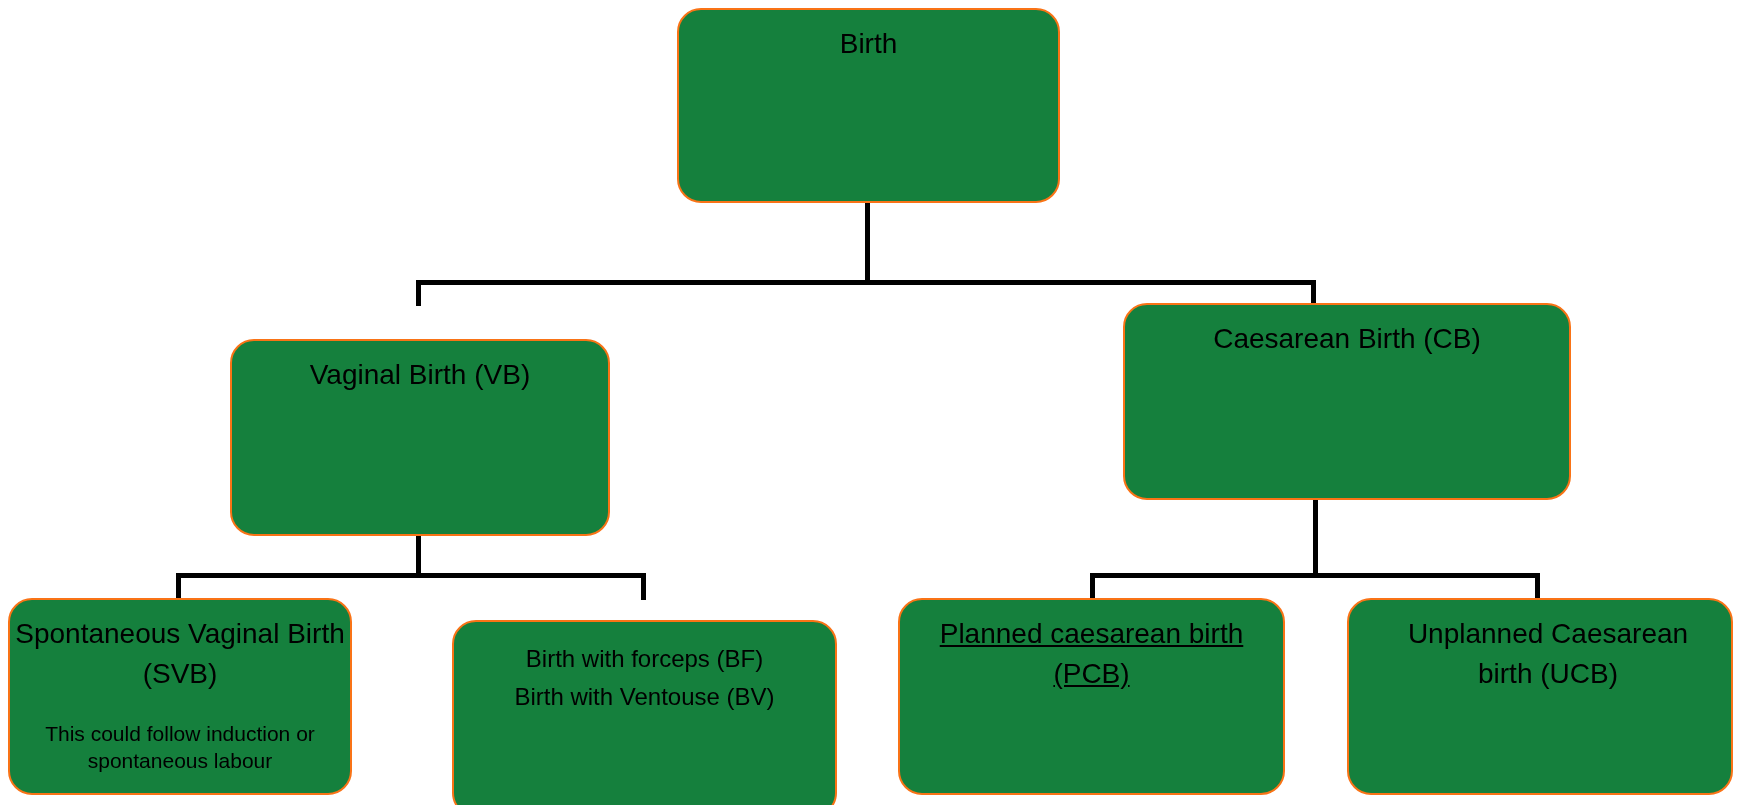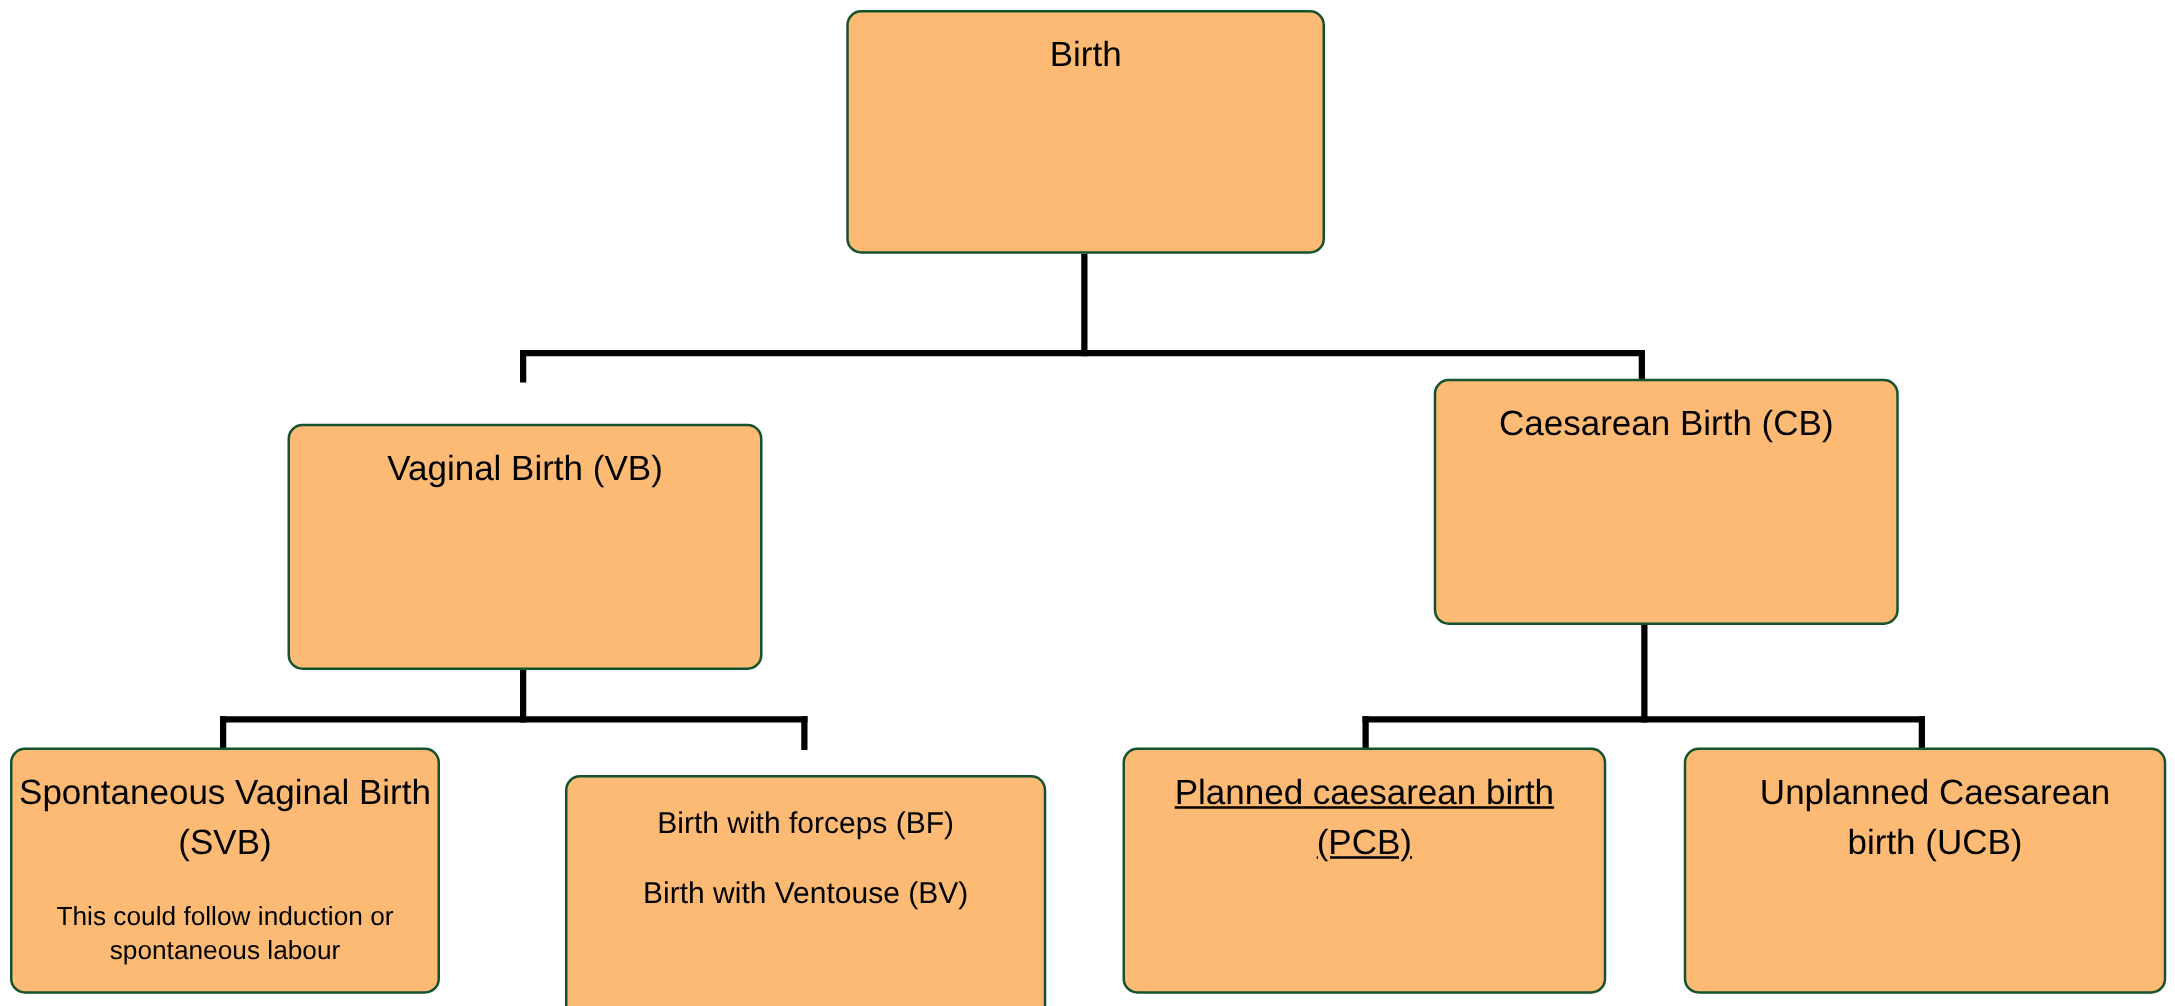--- a/index.html
+++ b/index.html
@@ -11,39 +11,39 @@
     position: relative;
     width: 1740px;
     height: 805px;
     background: #ffffff;
     font-family: "Liberation Sans", sans-serif;
     color: #000000;
     overflow: hidden;
   }
   .node {
     position: absolute;
-    background: #fdba74;
-    border: 2px solid #14532d;
-    border-radius: 12px;
+    background: #15803d;
+    border: 2px solid #f97316;
+    border-radius: 24px;
     box-sizing: border-box;
     text-align: center;
     padding-top: 14px;
   }
   .node-title {
     font-size: 28px;
     line-height: 40px;
     margin: 0 auto;
   }
   .node-line {
     font-size: 24px;
     line-height: 34px;
     margin: 6px auto 0 auto;
   }
   .node-line.second {
-    margin-top: 22px;
+    margin-top: 4px;
   }
   .node-note {
     font-size: 21px;
     line-height: 27px;
     margin: 26px auto 0 auto;
   }
   .conn {
     position: absolute;
     background: #000000;
   }
@@ -73,21 +73,21 @@
   <div class="conn" style="left:1535px; top:573px; width:5px; height:27px;"></div>
 
   <div class="node" style="left:677px; top:8px; width:383px; height:195px;">
     <div class="node-title">Birth</div>
   </div>
 
   <div class="node" style="left:230px; top:303px; width:380px; height:197px;margin-top:36px;">
     <div class="node-title">Vaginal Birth (VB)</div>
   </div>
 
-  <div class="node" style="left:1123px; top:303px; width:372px; height:197px;margin-left:24px;">
+  <div class="node" style="left:1123px; top:303px; width:448px; height:197px;">
     <div class="node-title">Caesarean Birth (CB)</div>
   </div>
 
   <div class="node" style="left:8px; top:598px; width:344px; height:197px;">
     <div class="node-title w-constrain-svb">Spontaneous Vaginal Birth (SVB)</div>
     <div class="node-note w-constrain-note">This could follow induction or spontaneous labour</div>
   </div>
 
   <div class="node" style="left:452px; top:620px; width:385px; height:197px;">
     <div class="node-line">Birth with forceps (BF)</div>

